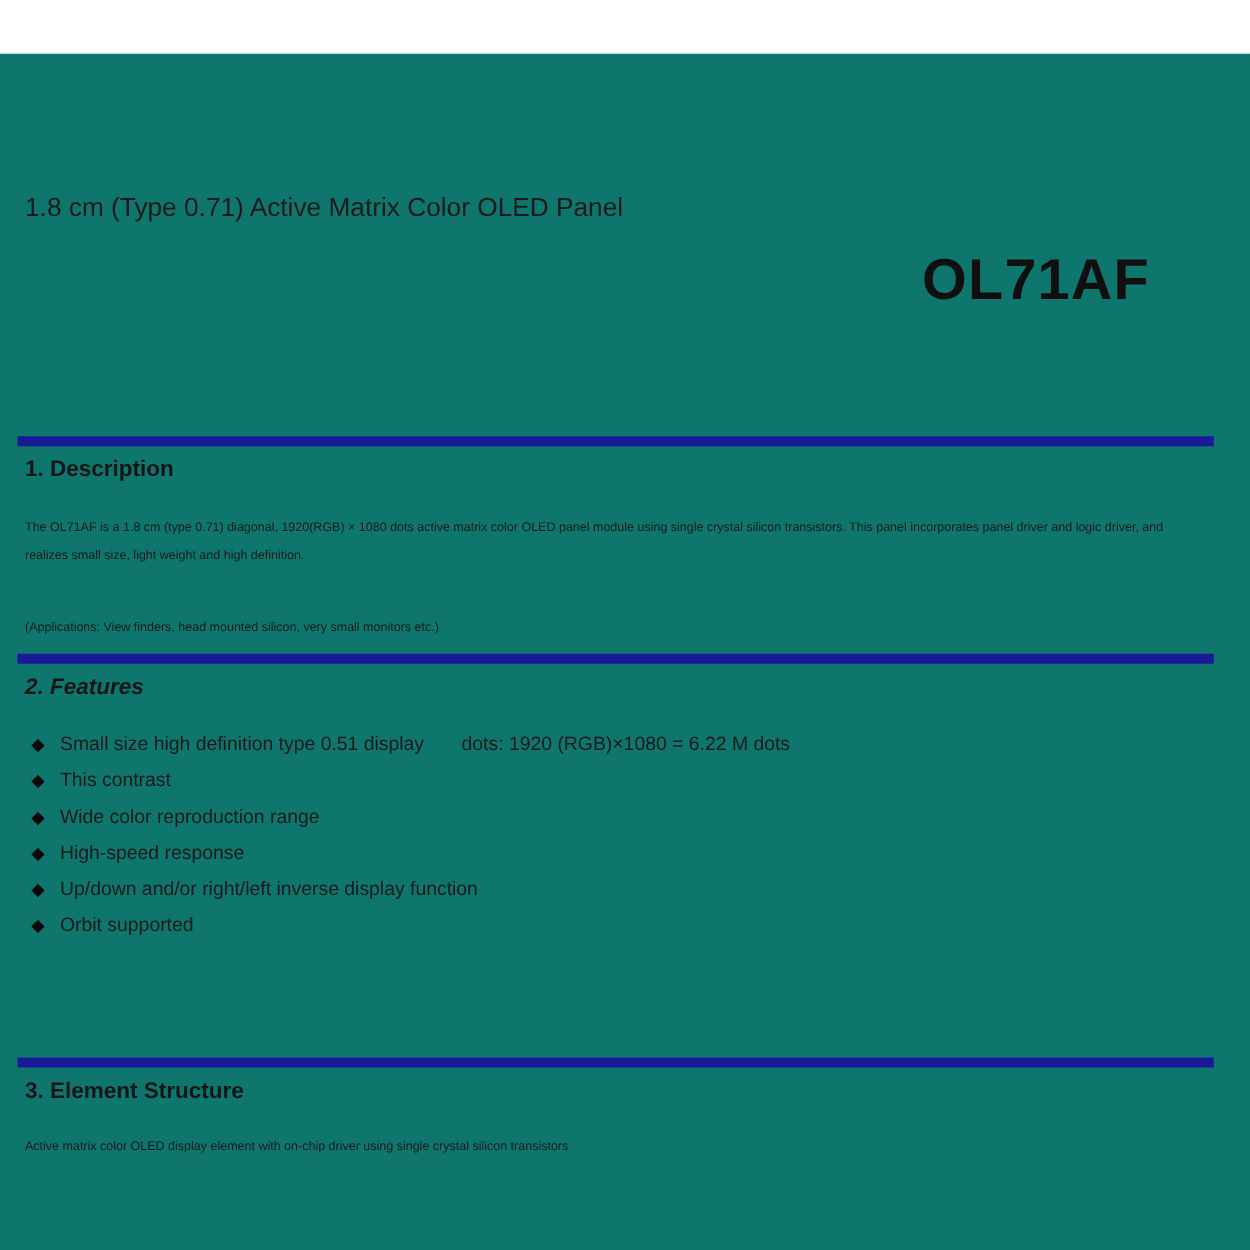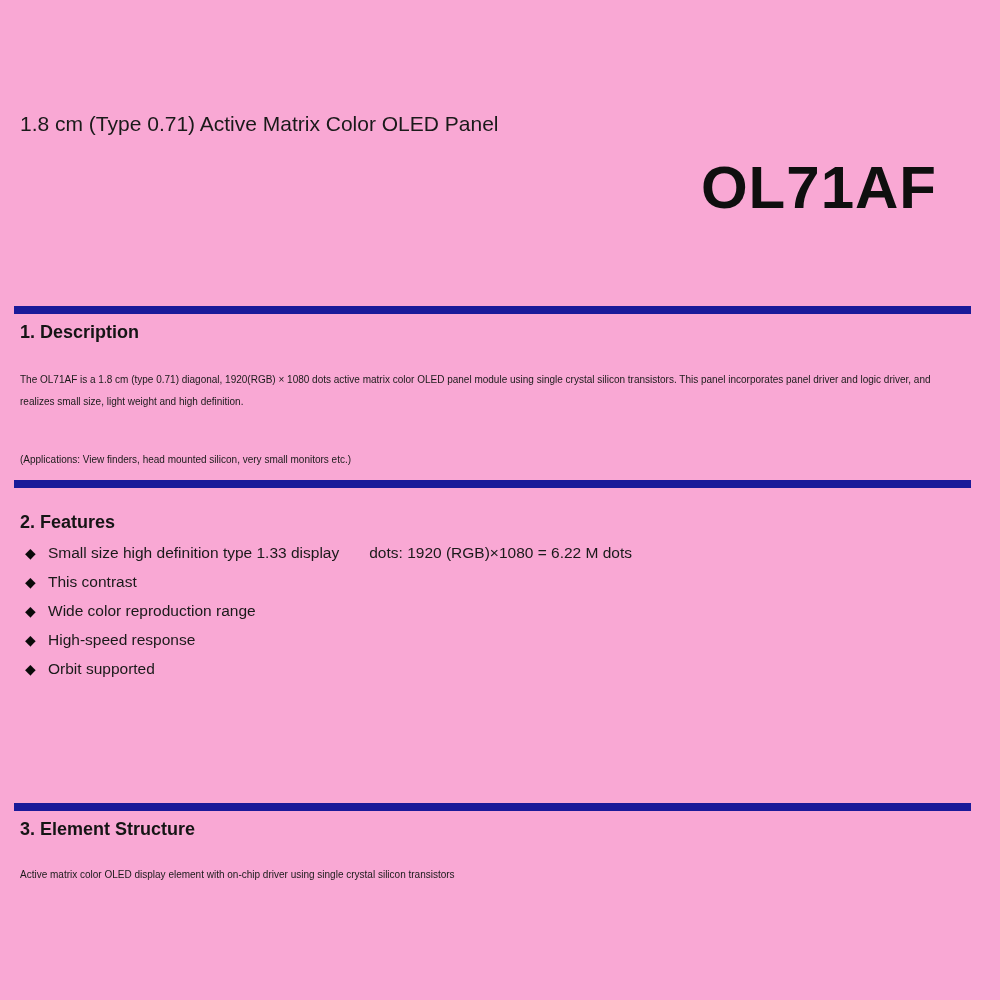--- a/index.html
+++ b/index.html
@@ -4,47 +4,47 @@
 <style>
   html, body { margin: 0; padding: 0; }
   body {
     width: 1000px; height: 1000px;
     background: #ffffff;
     font-family: "Liberation Sans", sans-serif;
     color: #111111;
     position: relative;
     overflow: hidden;
   }
-  .page { position: absolute; inset: 0; background: #f9a8d4; }
+  .page { position: absolute; inset: 0; background: #0f766e; margin-top: 43px; }
 
   .doc-title {
     position: absolute; left: 20px; top: 112px;
     font-size: 21px; color: #1a1a1a; white-space: nowrap;
   }
   .model-name {
-    position: absolute; right: 63px; top: 153px;
-    font-size: 60px; font-weight: bold; color: #0f0f0f;
+    position: absolute; right: 80px; top: 153px;
+    font-size: 46px; font-weight: bold; color: #0f0f0f;
     letter-spacing: 1px; white-space: nowrap;
   }
 
   .section-bar {
     position: absolute; left: 14px; width: 957px; height: 8px;
     background: #1a1a99;
   }
   .bar-1 { top: 306px; }
   .bar-2 { top: 480px; }
   .bar-3 { top: 803px; }
 
   .section-heading {
     position: absolute; left: 20px;
     font-size: 18px; font-weight: bold; color: #151515;
     white-space: nowrap;
   }
   .heading-1 { top: 322px; }
-  .heading-2 { top: 512px; }
+  .heading-2 { top: 496px; font-style: italic; }
   .heading-3 { top: 819px; }
 
   .body-text {
     position: absolute; left: 20px;
     font-size: 10px; line-height: 22px; color: #1a1a1a;
   }
   .description-body { top: 369px; width: 930px; }
   .applications-line { top: 449px; width: 930px; }
   .element-structure-body { top: 864px; width: 950px; }
 
@@ -73,30 +73,33 @@
   <div class="section-bar bar-1"></div>
   <div class="section-heading heading-1">1. Description</div>
   <div class="body-text description-body">The OL71AF is a 1.8 cm (type 0.71) diagonal, 1920(RGB) × 1080 dots active matrix color OLED panel module using single crystal silicon transistors. This panel incorporates panel driver and logic driver, and realizes small size, light weight and high definition.</div>
   <div class="body-text applications-line">(Applications: View finders, head mounted silicon, very small monitors etc.)</div>
 
   <div class="section-bar bar-2"></div>
   <div class="section-heading heading-2">2. Features</div>
 
   <ul class="features-list">
     <li>
-      <span class="bullet-glyph">◆</span><span>Small size high definition type 1.33 display</span><span class="feature-detail">dots: 1920 (RGB)×1080 = 6.22 M dots</span>
+      <span class="bullet-glyph">◆</span><span>Small size high definition type 0.51 display</span><span class="feature-detail">dots: 1920 (RGB)×1080 = 6.22 M dots</span>
     </li>
     <li>
       <span class="bullet-glyph">◆</span><span>This contrast</span>
     </li>
     <li>
       <span class="bullet-glyph">◆</span><span>Wide color reproduction range</span>
     </li>
     <li>
       <span class="bullet-glyph">◆</span><span>High-speed response</span>
+    </li>
+    <li>
+      <span class="bullet-glyph">◆</span><span>Up/down and/or right/left inverse display function</span>
     </li>
     <li>
       <span class="bullet-glyph">◆</span><span>Orbit supported</span>
     </li>
   </ul>
 
   <div class="section-bar bar-3"></div>
   <div class="section-heading heading-3">3. Element Structure</div>
   <div class="body-text element-structure-body">Active matrix color OLED display element with on-chip driver using single crystal silicon transistors</div>
 

